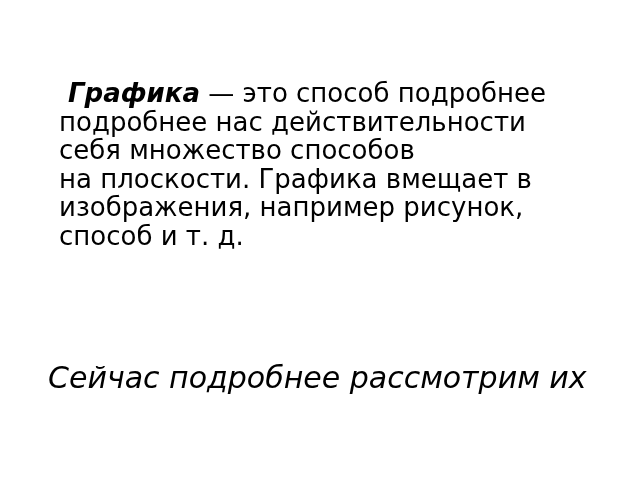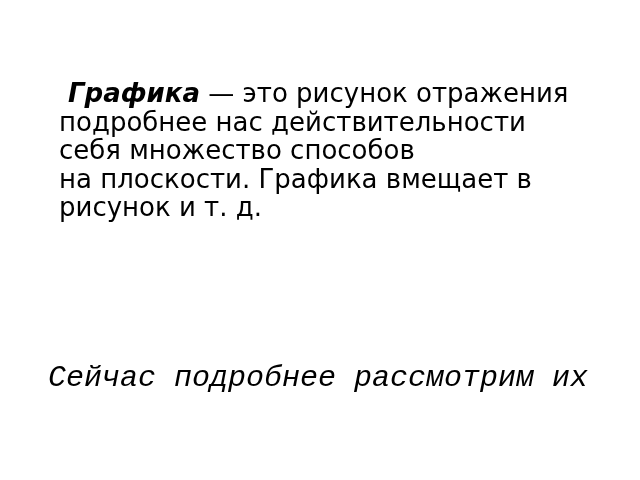--- a/index.html
+++ b/index.html
@@ -39,33 +39,33 @@
       text-align: right;
     }
     .closing-line {
       position: absolute;
       left: 48px;
       top: 360px;
       font-size: 30px;
       line-height: 36px;
       font-style: italic;
       white-space: nowrap;
-      font-family: Liberation Mono, monospace;
     }
   </style>
 </head>
 <body>
 
 <div class="slide">
 
   <div class="paragraph">
     <div class="line line-first">
-      <span class="lead-term">Графика</span><span> — это рисунок отражения</span>
+      <span class="lead-term">Графика</span><span> — это способ подробнее</span>
     </div>
     <div class="line">подробнее нас действительности</div>
     <div class="line">себя множество способов</div>
     <div class="line">на плоскости. Графика вмещает в</div>
-    <div class="line">рисунок и т. д.</div>
+    <div class="line">изображения, например рисунок,</div>
+    <div class="line">способ и т. д.</div>
   </div>
 
   <div class="closing-line">Сейчас подробнее рассмотрим их</div>
 
 </div>
 
 </body></html>

